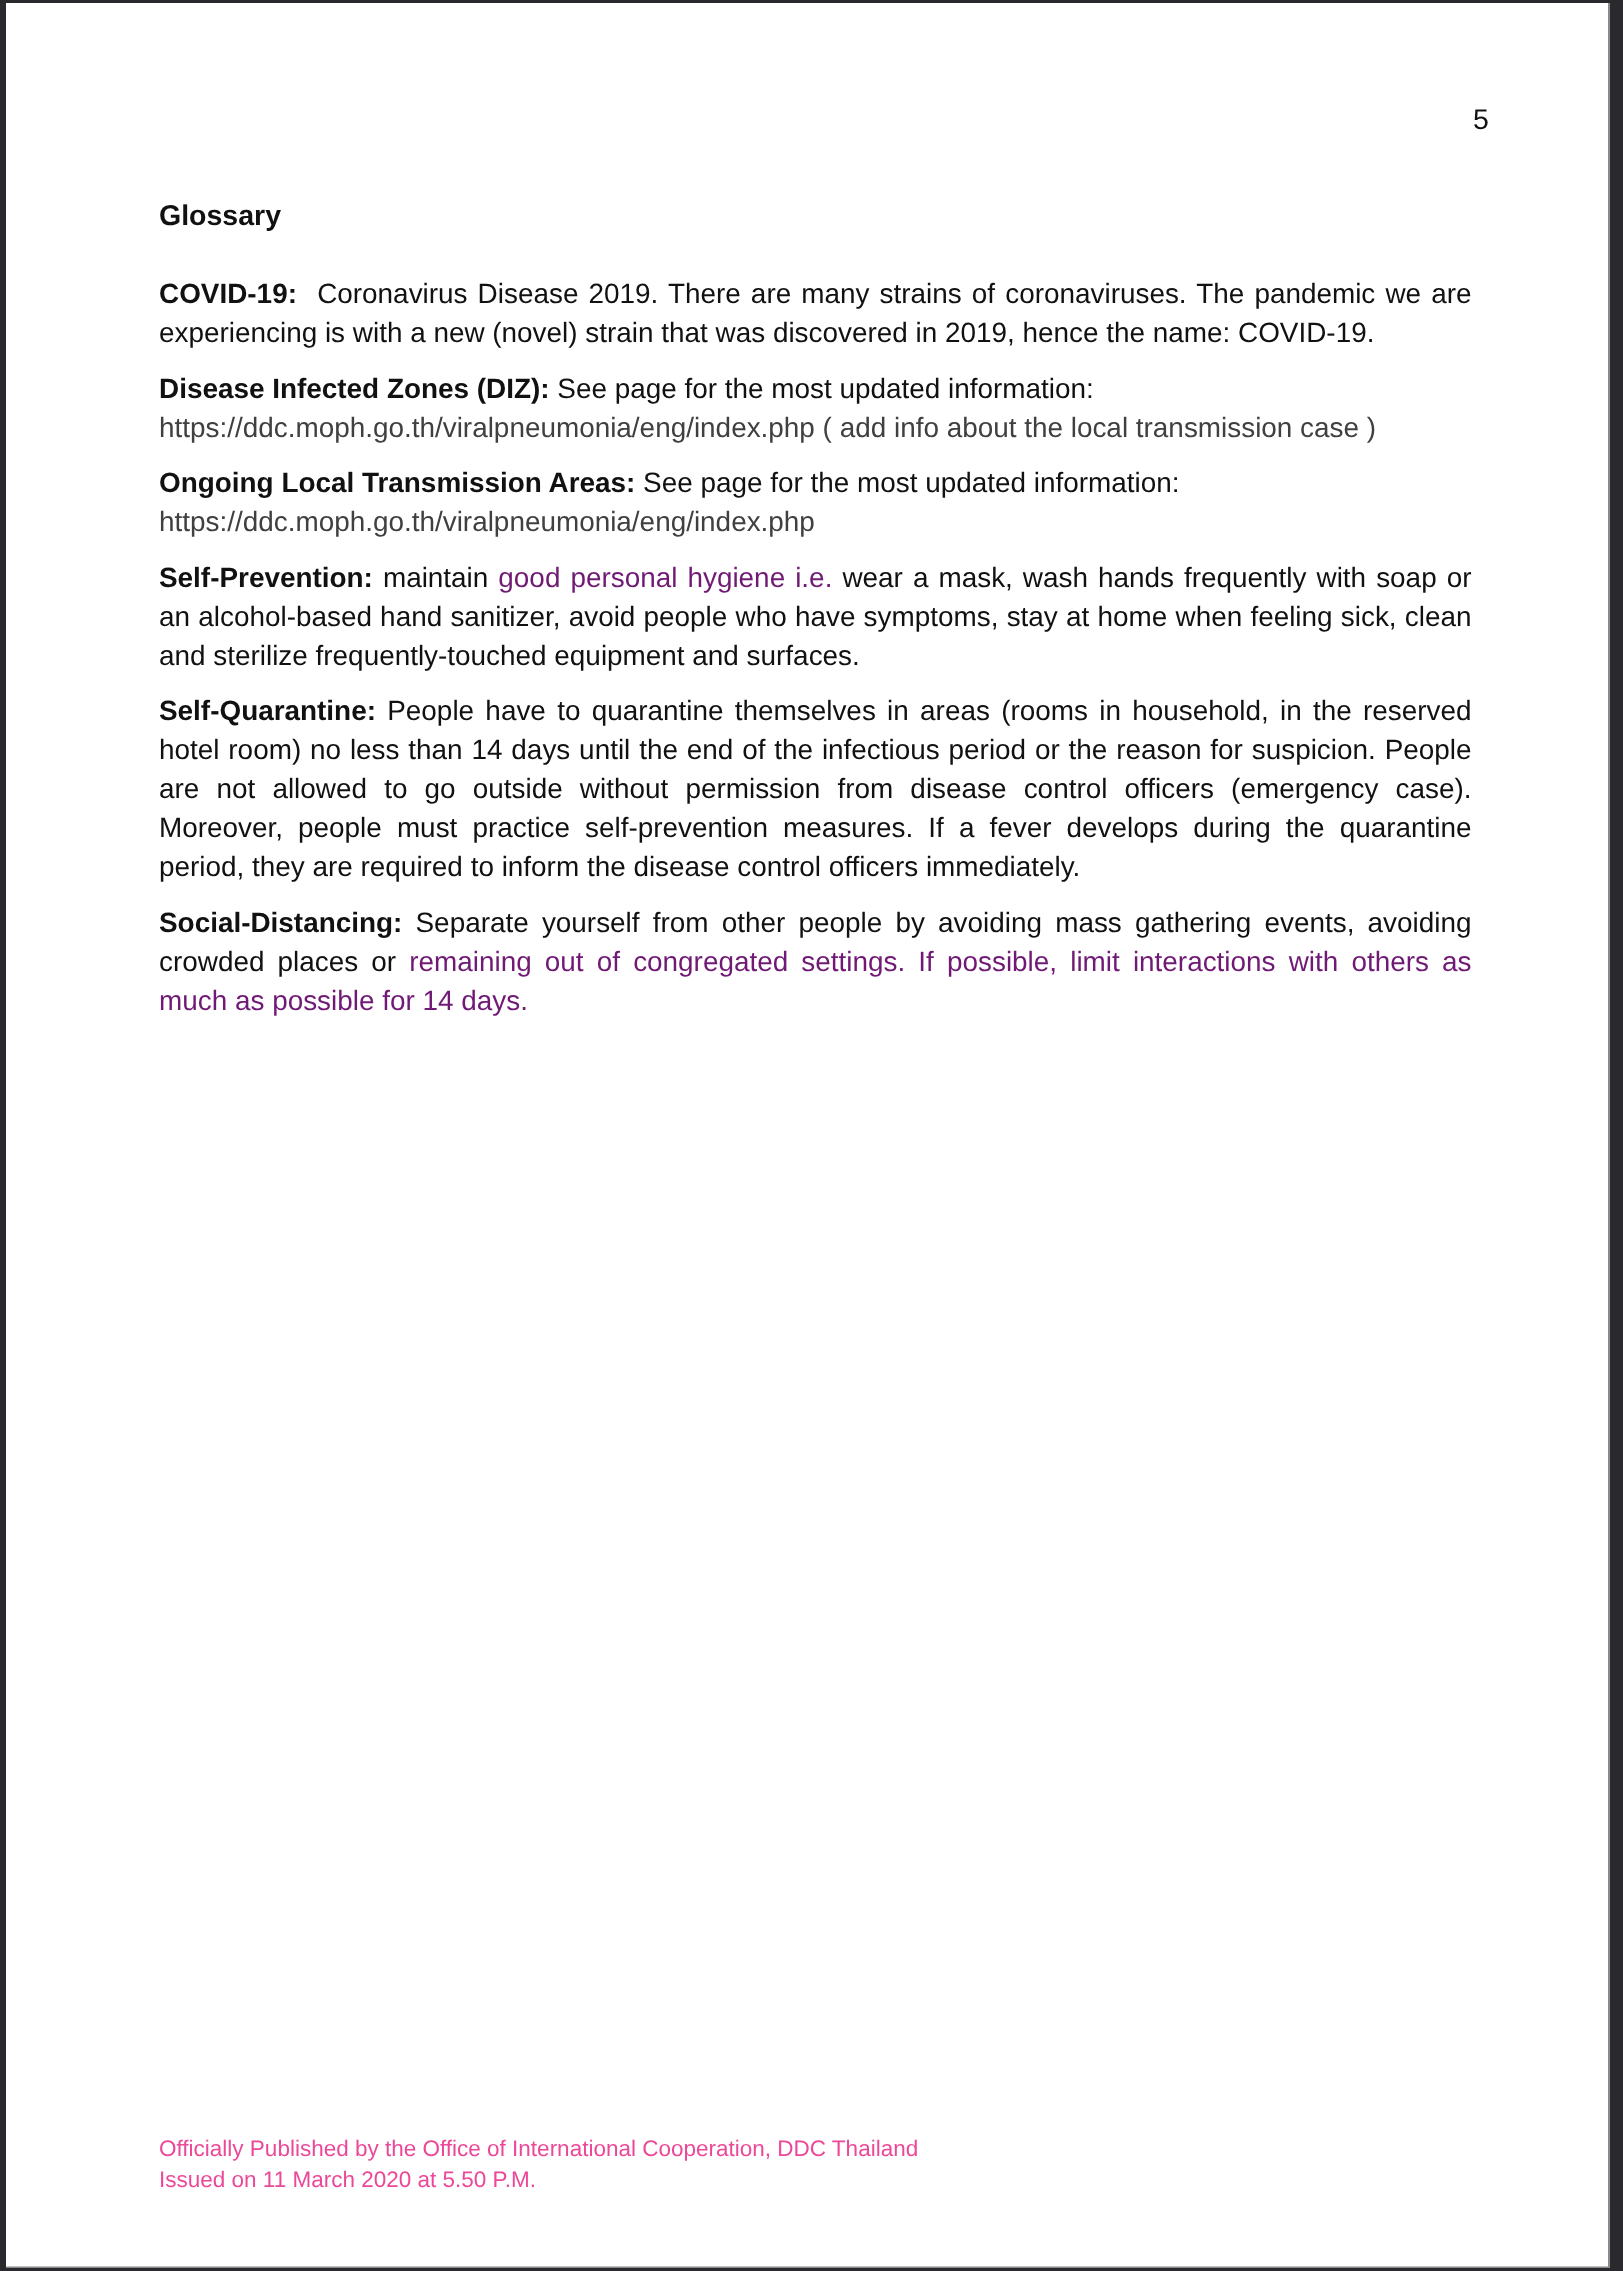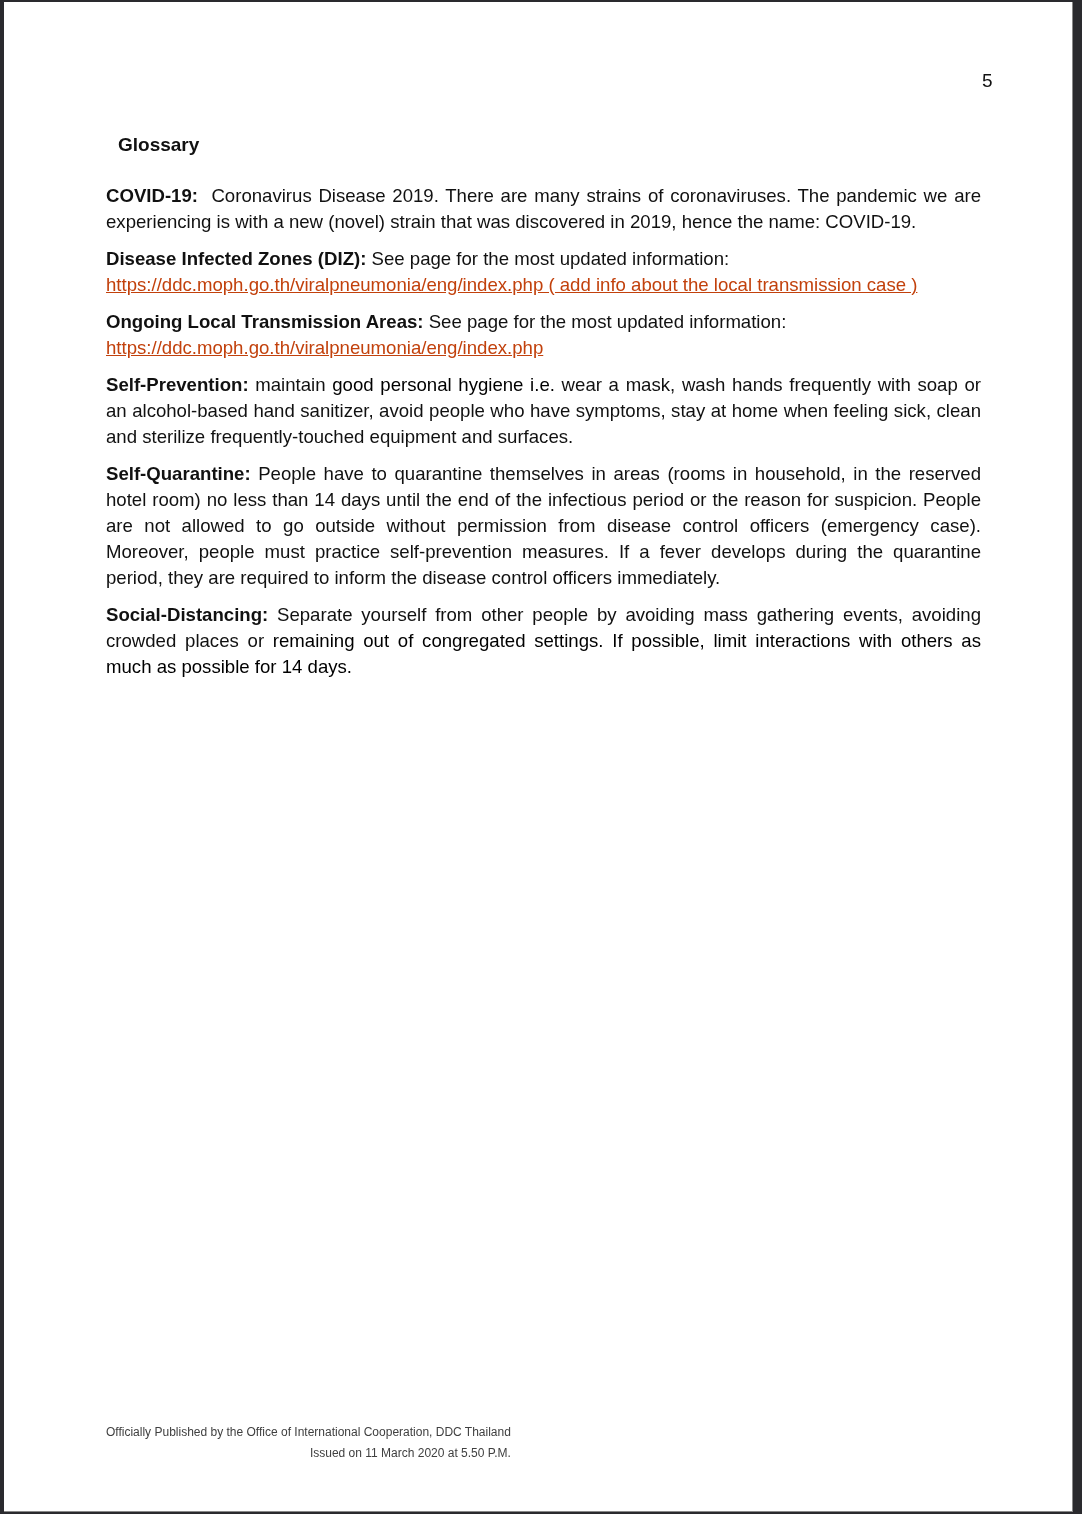--- a/index.html
+++ b/index.html
@@ -27,40 +27,38 @@
       position: absolute;
       left: 102px; top: 130px;
       width: 886px;
       color: #111;
       font-size: 18.6px;
       line-height: 26px;
     }
     .heading {
       font-weight: bold;
       font-size: 19px;
-      margin: 0 0 25px 12px;
+      margin: 0 0 25px 0;
     }
     .entry {
       margin: 0 11px 11px 0;
       text-align: justify;
     }
     .term { font-weight: bold; }
-    .gray { color: #000000; }
+    .gray { color: #701a75; }
     .link {
-      color: #c2410c;
-      text-decoration: underline;
+      color: #404040;
       display: inline-block;
     }
     .footer {
       position: absolute;
       left: 102px; top: 1420px;
-      font-size: 12px;
+      font-size: 15px;
       line-height: 21px;
-      color: #404040;
-      text-align: right;
+      color: #ec4899;
     }
   </style>
 </head>
 <body>
 
 <div class="page">
   <div class="page-number">5</div>
 
   <div class="content">
     <div class="heading">Glossary</div>

